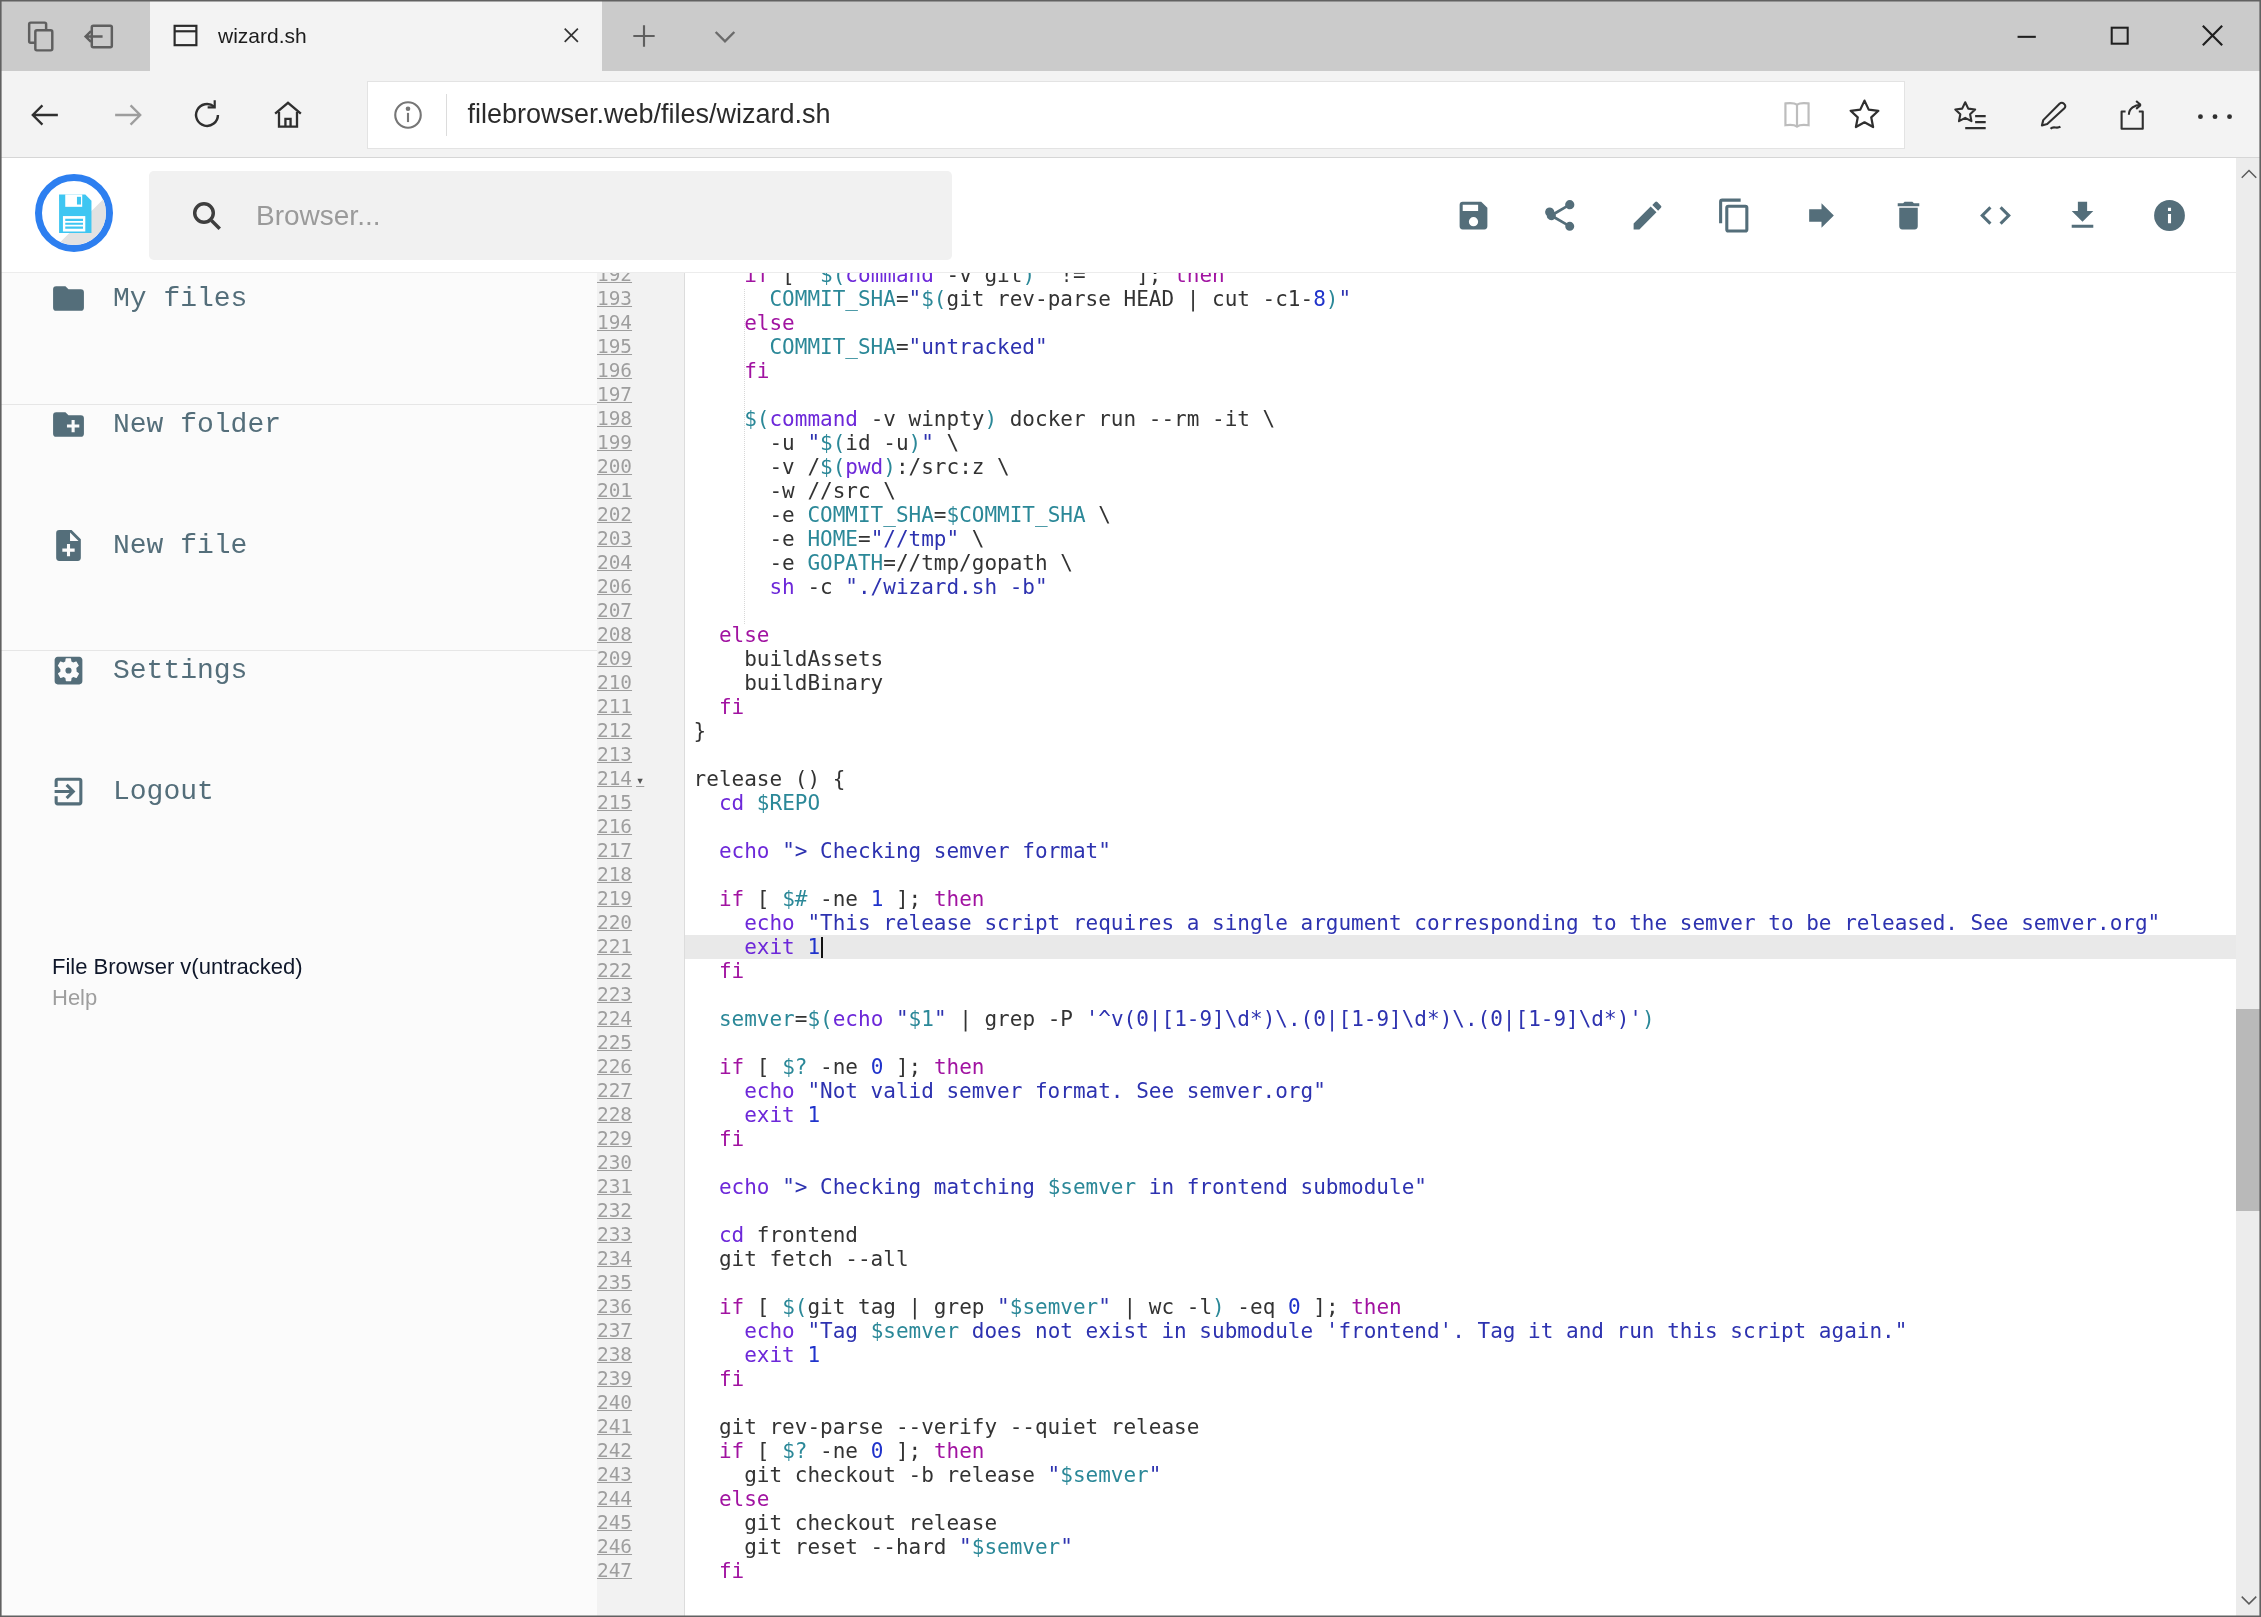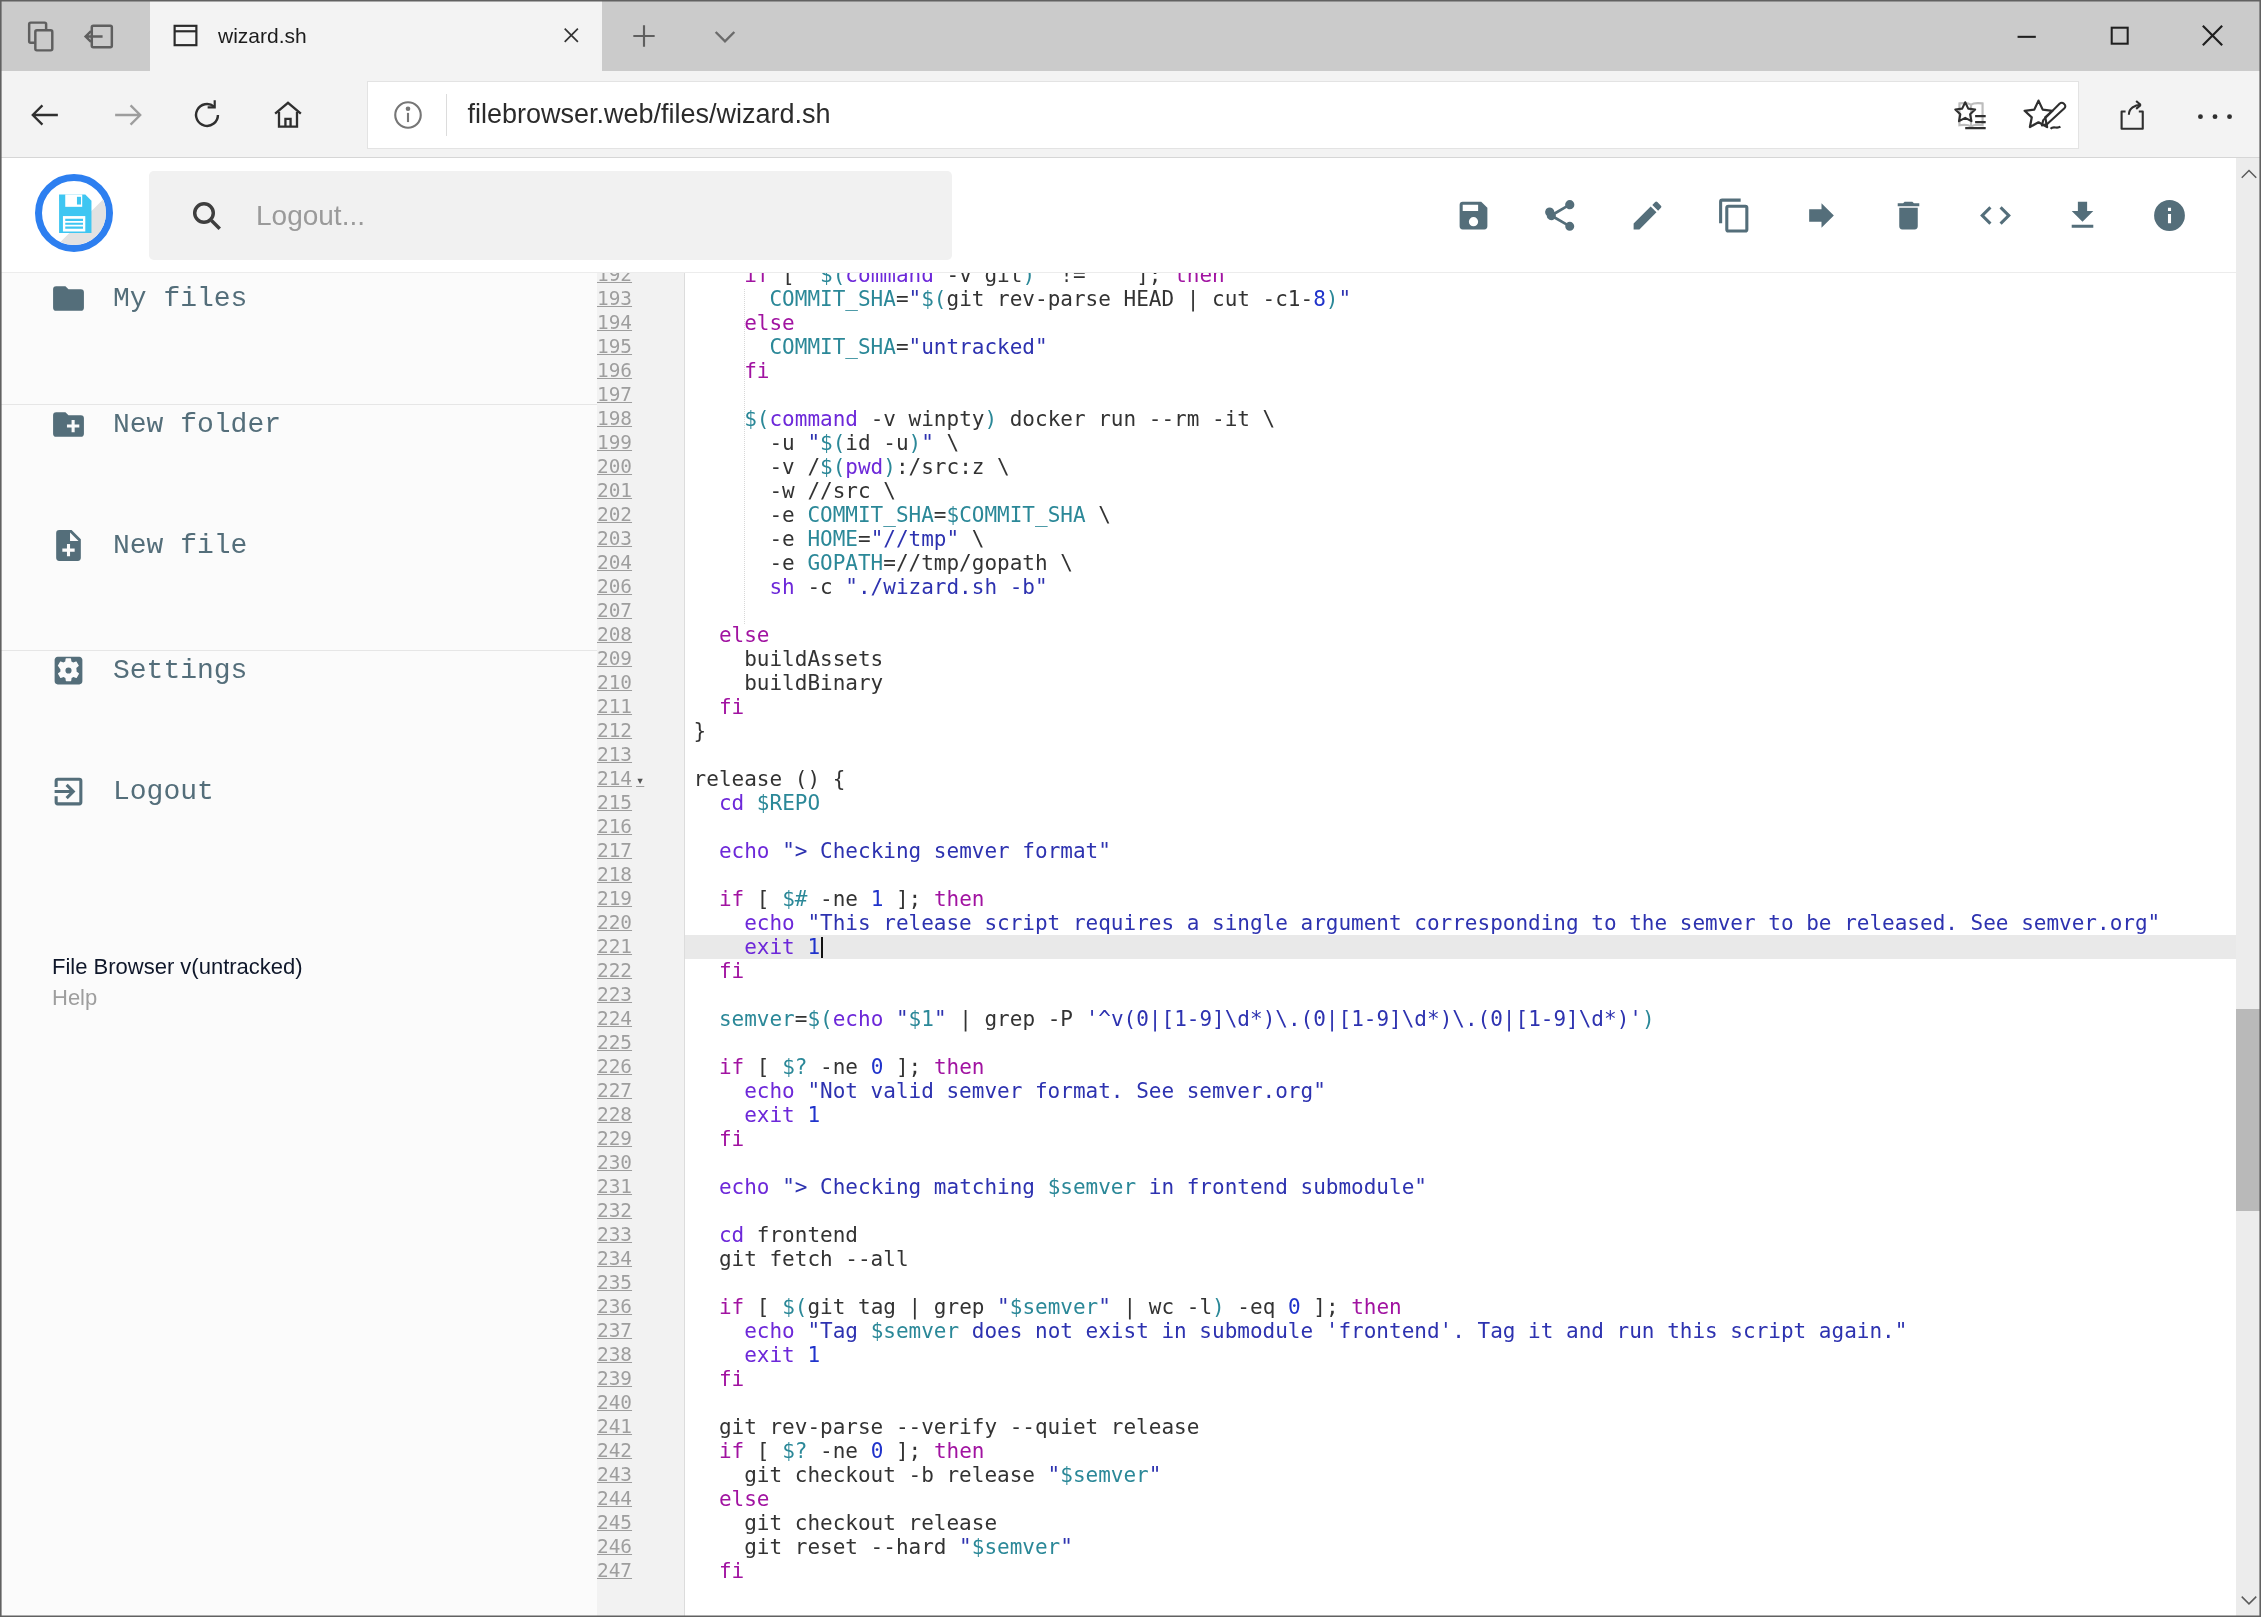--- a/index.html
+++ b/index.html
@@ -17,21 +17,21 @@
   .tab-favicon{margin-left:21px;}
   .tab-title{margin-left:18px;font-size:21px;color:#1c1c1c;flex:1;white-space:nowrap;overflow:hidden;}
   .tab-close{margin-right:19.4px;color:#333;cursor:default;}
   .newtab{position:absolute;left:607px;top:0;width:73px;height:71px;display:flex;align-items:center;justify-content:center;color:#5f5f5f;}
   .tabchev{position:absolute;left:688px;top:0;width:73px;height:71px;display:flex;align-items:center;justify-content:center;color:#6b6b6b;}
   .wctl{position:absolute;top:0;width:81px;height:71px;display:flex;align-items:center;justify-content:center;color:#1f1f1f;}
 
   
   .navbar{position:absolute;left:0;top:71px;width:2261px;height:87px;background:#f3f3f3;border-bottom:0.8px solid #d6d6d6;box-sizing:border-box;}
   .nav-icon{position:absolute;top:26px;color:#2f2f2f;}
-  .urlbox{position:absolute;left:367px;top:9.7px;width:1712px;height:68px;background:#fff;border:0.8px solid #e3e3e3;box-sizing:border-box;display:flex;align-items:center;}
+  .urlbox{position:absolute;left:367px;top:9.7px;width:1538px;height:68px;background:#fff;border:0.8px solid #e3e3e3;box-sizing:border-box;display:flex;align-items:center;}
   .url-info{margin-left:22.6px;color:#767676;}
   .url-sep{width:0.8px;height:42px;background:#dcdcdc;margin-left:21px;}
   .url-text{margin-left:21px;font-size:27px;color:#2b2b2b;white-space:nowrap;flex:1;}
   .url-right{display:flex;align-items:center;gap:31px;margin-right:21px;}
 
   
   .apptoolbar{position:absolute;left:0;top:158px;width:2236px;height:115px;background:#fff;
               border-bottom:0.8px solid #ececec;box-sizing:border-box;box-shadow:0 1.6px 2.4px rgba(0,0,0,0.05);}
   .logo{position:absolute;left:35px;top:16px;width:78px;height:78px;border-radius:50%;
         border:7.3px solid #2d7ff0;background:#fff;box-sizing:border-box;overflow:hidden;}
@@ -220,21 +220,21 @@
           </svg>
       </div>
     </div>
     <div class="searchbox">
       <span class="search-glyph">
         <svg width="36" height="36" viewBox="0 0 24 24" stroke="currentColor" stroke-width="2.3" fill="none">
             <circle cx="10" cy="10" r="6.2"></circle>
             <path d="M15 15l5.5 5.5"></path>
           </svg>
       </span>
-      <span class="search-ph">Logout...</span>
+      <span class="search-ph">Browser...</span>
     </div>
     <div class="actions">
         <div class="act">
           <svg width="37" height="37" viewBox="0 0 24 24" fill="currentColor">
             <path d="M17 3H5a2 2 0 0 0-2 2v14a2 2 0 0 0 2 2h14a2 2 0 0 0 2-2V7l-4-4zm-5 16a3 3 0 1 1 0-6 3 3 0 0 1 0 6zm3-10H5V5h10v4z"></path>
           </svg>
         </div>
         <div class="act">
           <svg width="37" height="37" viewBox="0 0 24 24" fill="currentColor">
             <path d="M18 16.1c-.76 0-1.44.3-1.96.77L8.9 12.7c.05-.23.1-.46.1-.7s-.05-.47-.1-.7l7.06-4.11c.54.5 1.25.81 2.04.81a3 3 0 1 0-3-3c0 .24.04.47.09.7L8.04 9.81A3 3 0 1 0 3 12a3 3 0 0 0 5.04 2.19l7.12 4.16c-.05.21-.08.43-.08.65A2.92 2.92 0 1 0 18 16.1z"></path>

